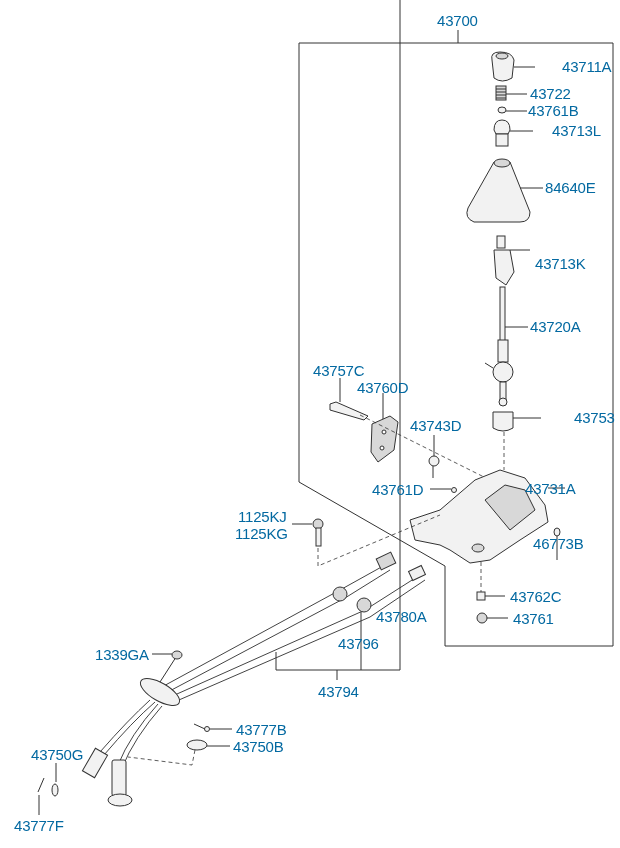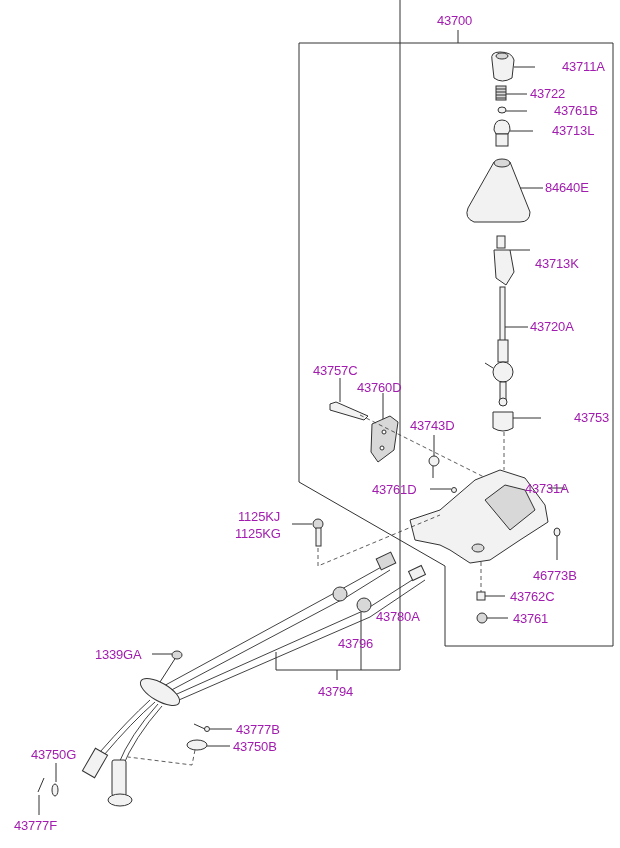--- a/index.html
+++ b/index.html
@@ -1,18 +1,18 @@
 <!DOCTYPE html>
 <html><head>
 <meta charset="utf-8">
 <style>
   html, body { margin: 0; padding: 0; background: #ffffff; }
   body { width: 620px; height: 848px; position: relative; overflow: hidden; }
   #diagram { position: absolute; left: 0; top: 0; width: 620px; height: 848px; }
-  .lbl { position: absolute; font-family: "Liberation Sans", sans-serif; font-size: 13px; color: #a21caf; white-space: nowrap; line-height: 16px; letter-spacing: -0.2px; }
+  .lbl { position: absolute; font-family: "Liberation Sans", sans-serif; font-size: 15px; color: #0369a1; white-space: nowrap; line-height: 16px; letter-spacing: -0.2px; }
   svg .ln { stroke: #333; stroke-width: 1; fill: none; }
   svg .dash { stroke: #333; stroke-width: 0.8; stroke-dasharray: 4 3; fill: none; }
   svg .part { stroke: #333; stroke-width: 1; fill: #f2f2f2; }
   svg .partd { stroke: #333; stroke-width: 1; fill: #d8d8d8; }
   svg .cable { stroke: #444; stroke-width: 1; fill: none; }
 </style>
 </head>
 <body>
 
 <svg id="diagram" viewBox="0 0 620 848" xmlns="http://www.w3.org/2000/svg">
@@ -178,32 +178,32 @@
   </g>
   <g>
     <path class="ln" d="M44,778 L38,792"></path>
     <line class="ln" x1="39" y1="795" x2="39" y2="815"></line>
   </g>
 </svg>
 
 <div class="lbl" style="left:437px;top:13px">43700</div>
 <div class="lbl" style="left:562px;top:59px">43711A</div>
 <div class="lbl" style="left:530px;top:86px">43722</div>
-<div class="lbl" style="left:554px;top:103px">43761B</div>
+<div class="lbl" style="left:528px;top:103px">43761B</div>
 <div class="lbl" style="left:552px;top:123px">43713L</div>
 <div class="lbl" style="left:545px;top:180px">84640E</div>
 <div class="lbl" style="left:535px;top:256px">43713K</div>
 <div class="lbl" style="left:530px;top:319px">43720A</div>
 <div class="lbl" style="left:574px;top:410px">43753</div>
 <div class="lbl" style="left:313px;top:363px">43757C</div>
 <div class="lbl" style="left:357px;top:380px">43760D</div>
 <div class="lbl" style="left:410px;top:418px">43743D</div>
 <div class="lbl" style="left:372px;top:482px">43761D</div>
 <div class="lbl" style="left:525px;top:481px">43731A</div>
-<div class="lbl" style="left:533px;top:568px">46773B</div>
+<div class="lbl" style="left:533px;top:536px">46773B</div>
 <div class="lbl" style="left:510px;top:589px">43762C</div>
 <div class="lbl" style="left:513px;top:611px">43761</div>
 <div class="lbl" style="left:238px;top:509px">1125KJ</div>
 <div class="lbl" style="left:235px;top:526px">1125KG</div>
 <div class="lbl" style="left:376px;top:609px">43780A</div>
 <div class="lbl" style="left:338px;top:636px">43796</div>
 <div class="lbl" style="left:318px;top:684px">43794</div>
 <div class="lbl" style="left:95px;top:647px">1339GA</div>
 <div class="lbl" style="left:236px;top:722px">43777B</div>
 <div class="lbl" style="left:233px;top:739px">43750B</div>

